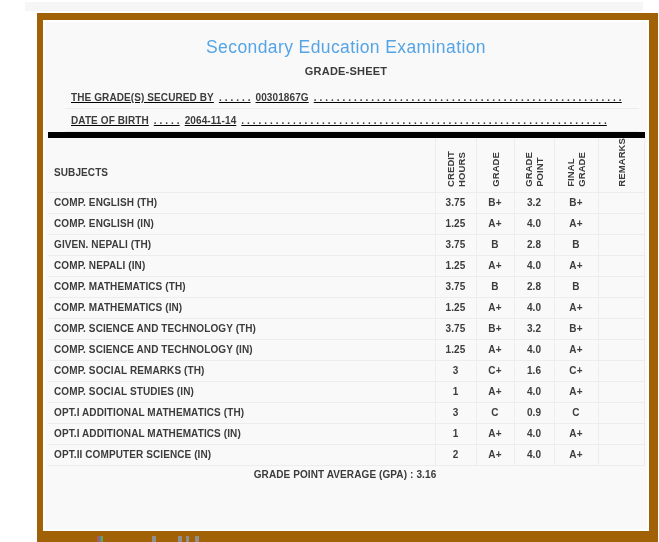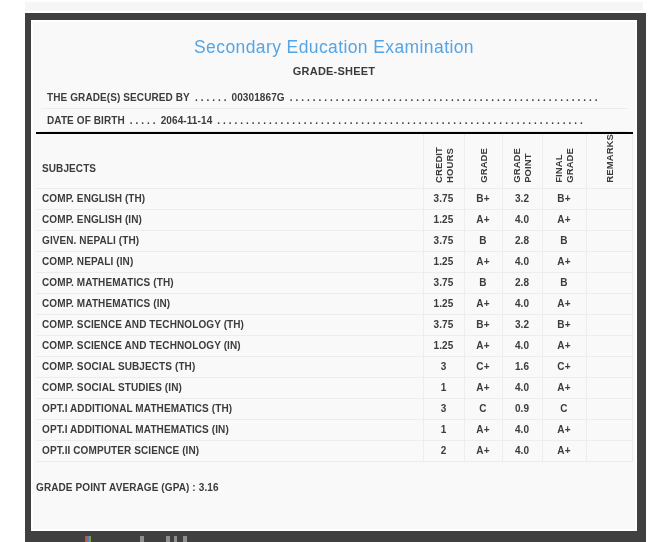--- a/index.html
+++ b/index.html
@@ -1,43 +1,43 @@
 <!DOCTYPE html>
 <html><head>
 <meta charset="utf-8">
 <style>
   * { margin:0; padding:0; box-sizing:border-box; }
   html,body { width:659px; height:542px; background:#ffffff; overflow:hidden;
               font-family:"Liberation Sans", sans-serif; }
   .top-strip { position:absolute; left:25px; top:2px; width:618px; height:9px; background:#f6f6f6; }
-  .container { position:absolute; left:25px; top:13px; width:621px; height:529px; background:#404040; }
+  .container { position:absolute; left:37px; top:13px; width:621px; height:529px; background:#a16207; }
   .card { position:absolute; left:6px; top:7px; width:606px; height:511px;
           border:2px solid #ffffff; background:#f9f9f9; }
   .title { margin-top:15px; text-align:center; font-size:17.5px; letter-spacing:0.4px;
            color:#55a4e5; font-weight:400; }
   .subtitle { margin-top:7px; text-align:center; font-size:11px; font-weight:700;
               color:#3b3b3b; letter-spacing:0.2px; }
-  .info { margin:9px 8px 0 8px; }
+  .info { margin:9px 8px 0 20px;text-decoration:underline; }
   .info-line { height:23px; line-height:23px; border-bottom:1px solid #ececec;
                font-size:10px; font-weight:700; color:#3c3c3c; padding-left:6px;
                white-space:nowrap; overflow:hidden; letter-spacing:0.1px; }
   .info-line span { margin-right:5px; }
   table { margin:0 3px; width:596px; border-collapse:collapse; table-layout:fixed; }
   th, td { font-size:10px; font-weight:700; color:#3c3c3c; padding:0;
            border-bottom:1px solid #ededed; letter-spacing:0.1px; }
-  thead th { border-top:2px solid #000000; height:45px; vertical-align:bottom; }
+  thead th { border-top:6px solid #000000; height:45px; vertical-align:bottom; }
   th.c-subject, td.c-subject { text-align:left; padding-left:6px; }
   th.c-subject { padding-bottom:14px; }
   td { height:21px; text-align:center; }
   .v { border-left:1px solid #ededed; }
   .r { border-right:1px solid #ededed; }
   .rotated { display:inline-block; writing-mode:vertical-rl; transform:rotate(180deg);
              white-space:pre-line; font-size:9.5px; line-height:11px; padding-top:3px;
              text-align:left; }
-  .gpa { margin:20px 3px 0 0; text-align:left; font-size:10px; font-weight:700;
+  .gpa { margin:3px 3px 0 0; text-align:center; font-size:10px; font-weight:700;
          color:#3b3b3b; padding-right:2px; letter-spacing:0.1px; }
   .gpa span { margin-left:3px; }
   .footer-clip { position:absolute; left:0; top:522px; width:621px; height:7px; overflow:hidden; }
   .mark { position:absolute; top:1px; width:4px; height:6px; background:#8f8f8f; }
   .mark.m0 { left:60px; width:6px; background:linear-gradient(90deg,#c0504d 0 2px,#4f81bd 2px 4px,#77a33a 4px 6px); }
   .mark.m1 { left:115px; } .mark.m2 { left:141px; } .mark.m3 { left:149px; width:3px; }
   .mark.m4 { left:158px; }
 </style>
 </head>
 <body>
@@ -140,21 +140,21 @@
           </tr>
           <tr>
             <td class="c-subject">COMP. SCIENCE AND TECHNOLOGY (IN)</td>
             <td class="v">1.25</td>
             <td class="v">A+</td>
             <td class="v">4.0</td>
             <td class="v">A+</td>
             <td class="v r"></td>
           </tr>
           <tr>
-            <td class="c-subject">COMP. SOCIAL SUBJECTS (TH)</td>
+            <td class="c-subject">COMP. SOCIAL REMARKS (TH)</td>
             <td class="v">3</td>
             <td class="v">C+</td>
             <td class="v">1.6</td>
             <td class="v">C+</td>
             <td class="v r"></td>
           </tr>
           <tr>
             <td class="c-subject">COMP. SOCIAL STUDIES (IN)</td>
             <td class="v">1</td>
             <td class="v">A+</td>

